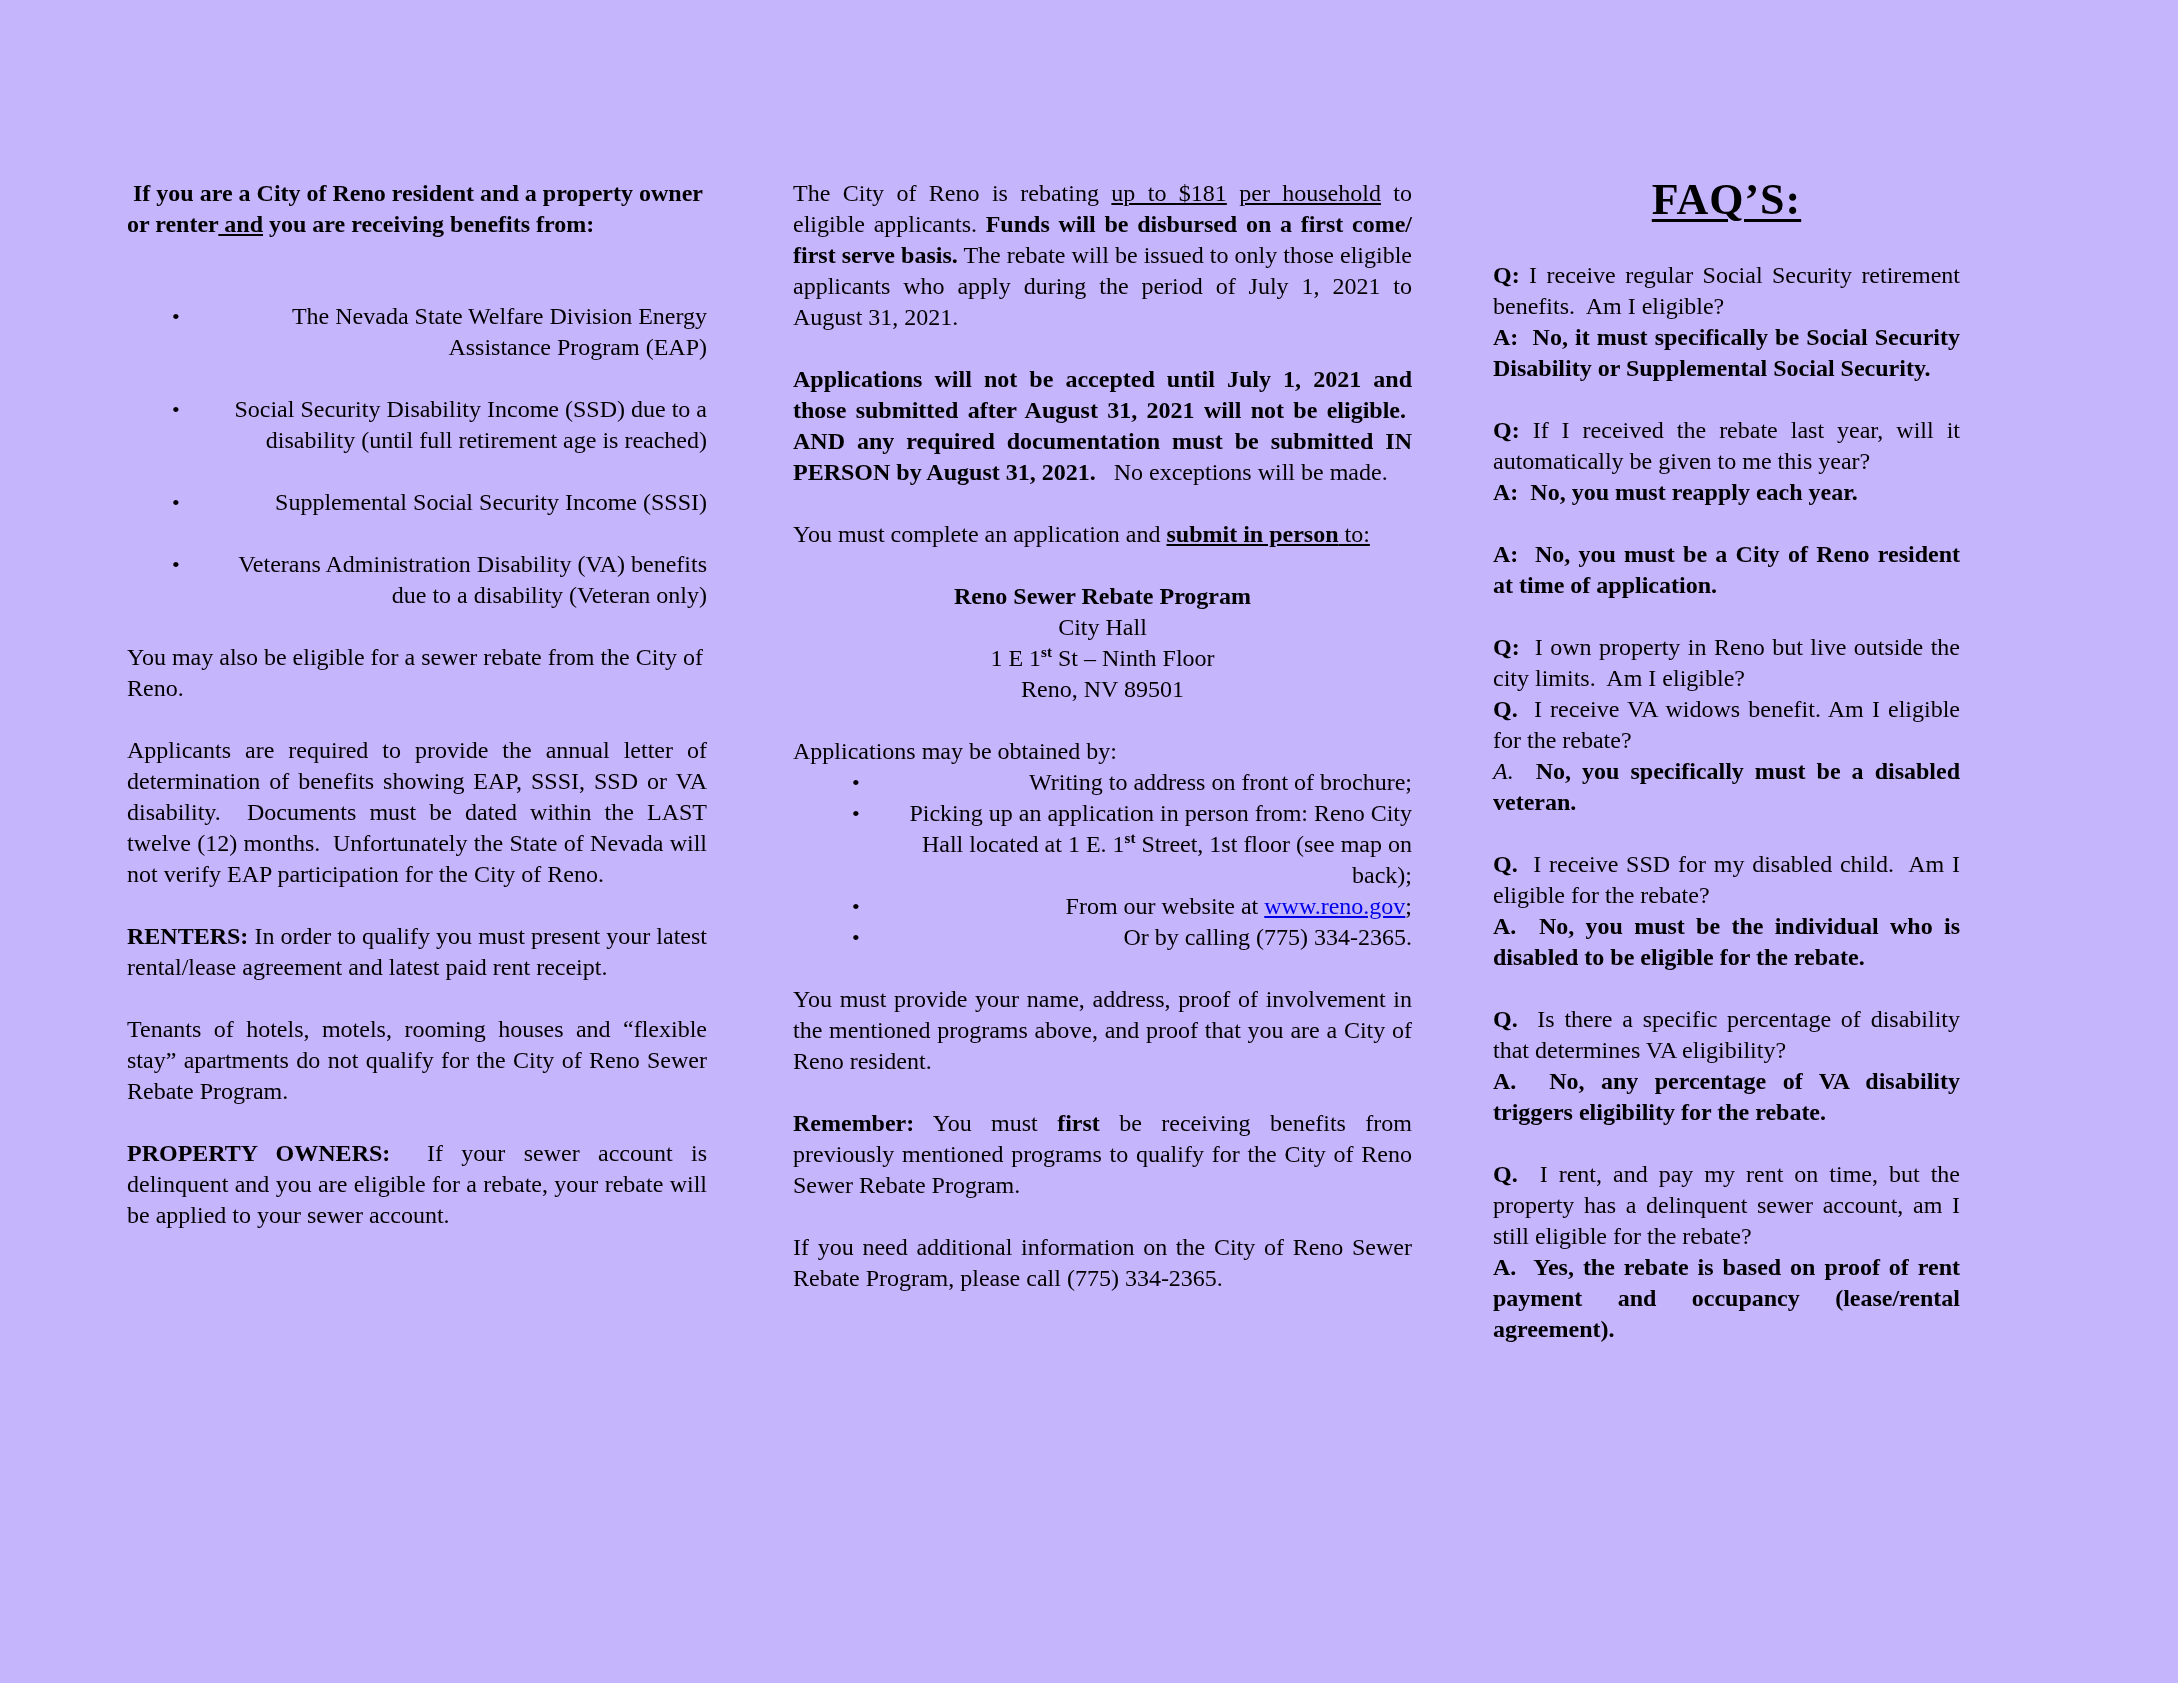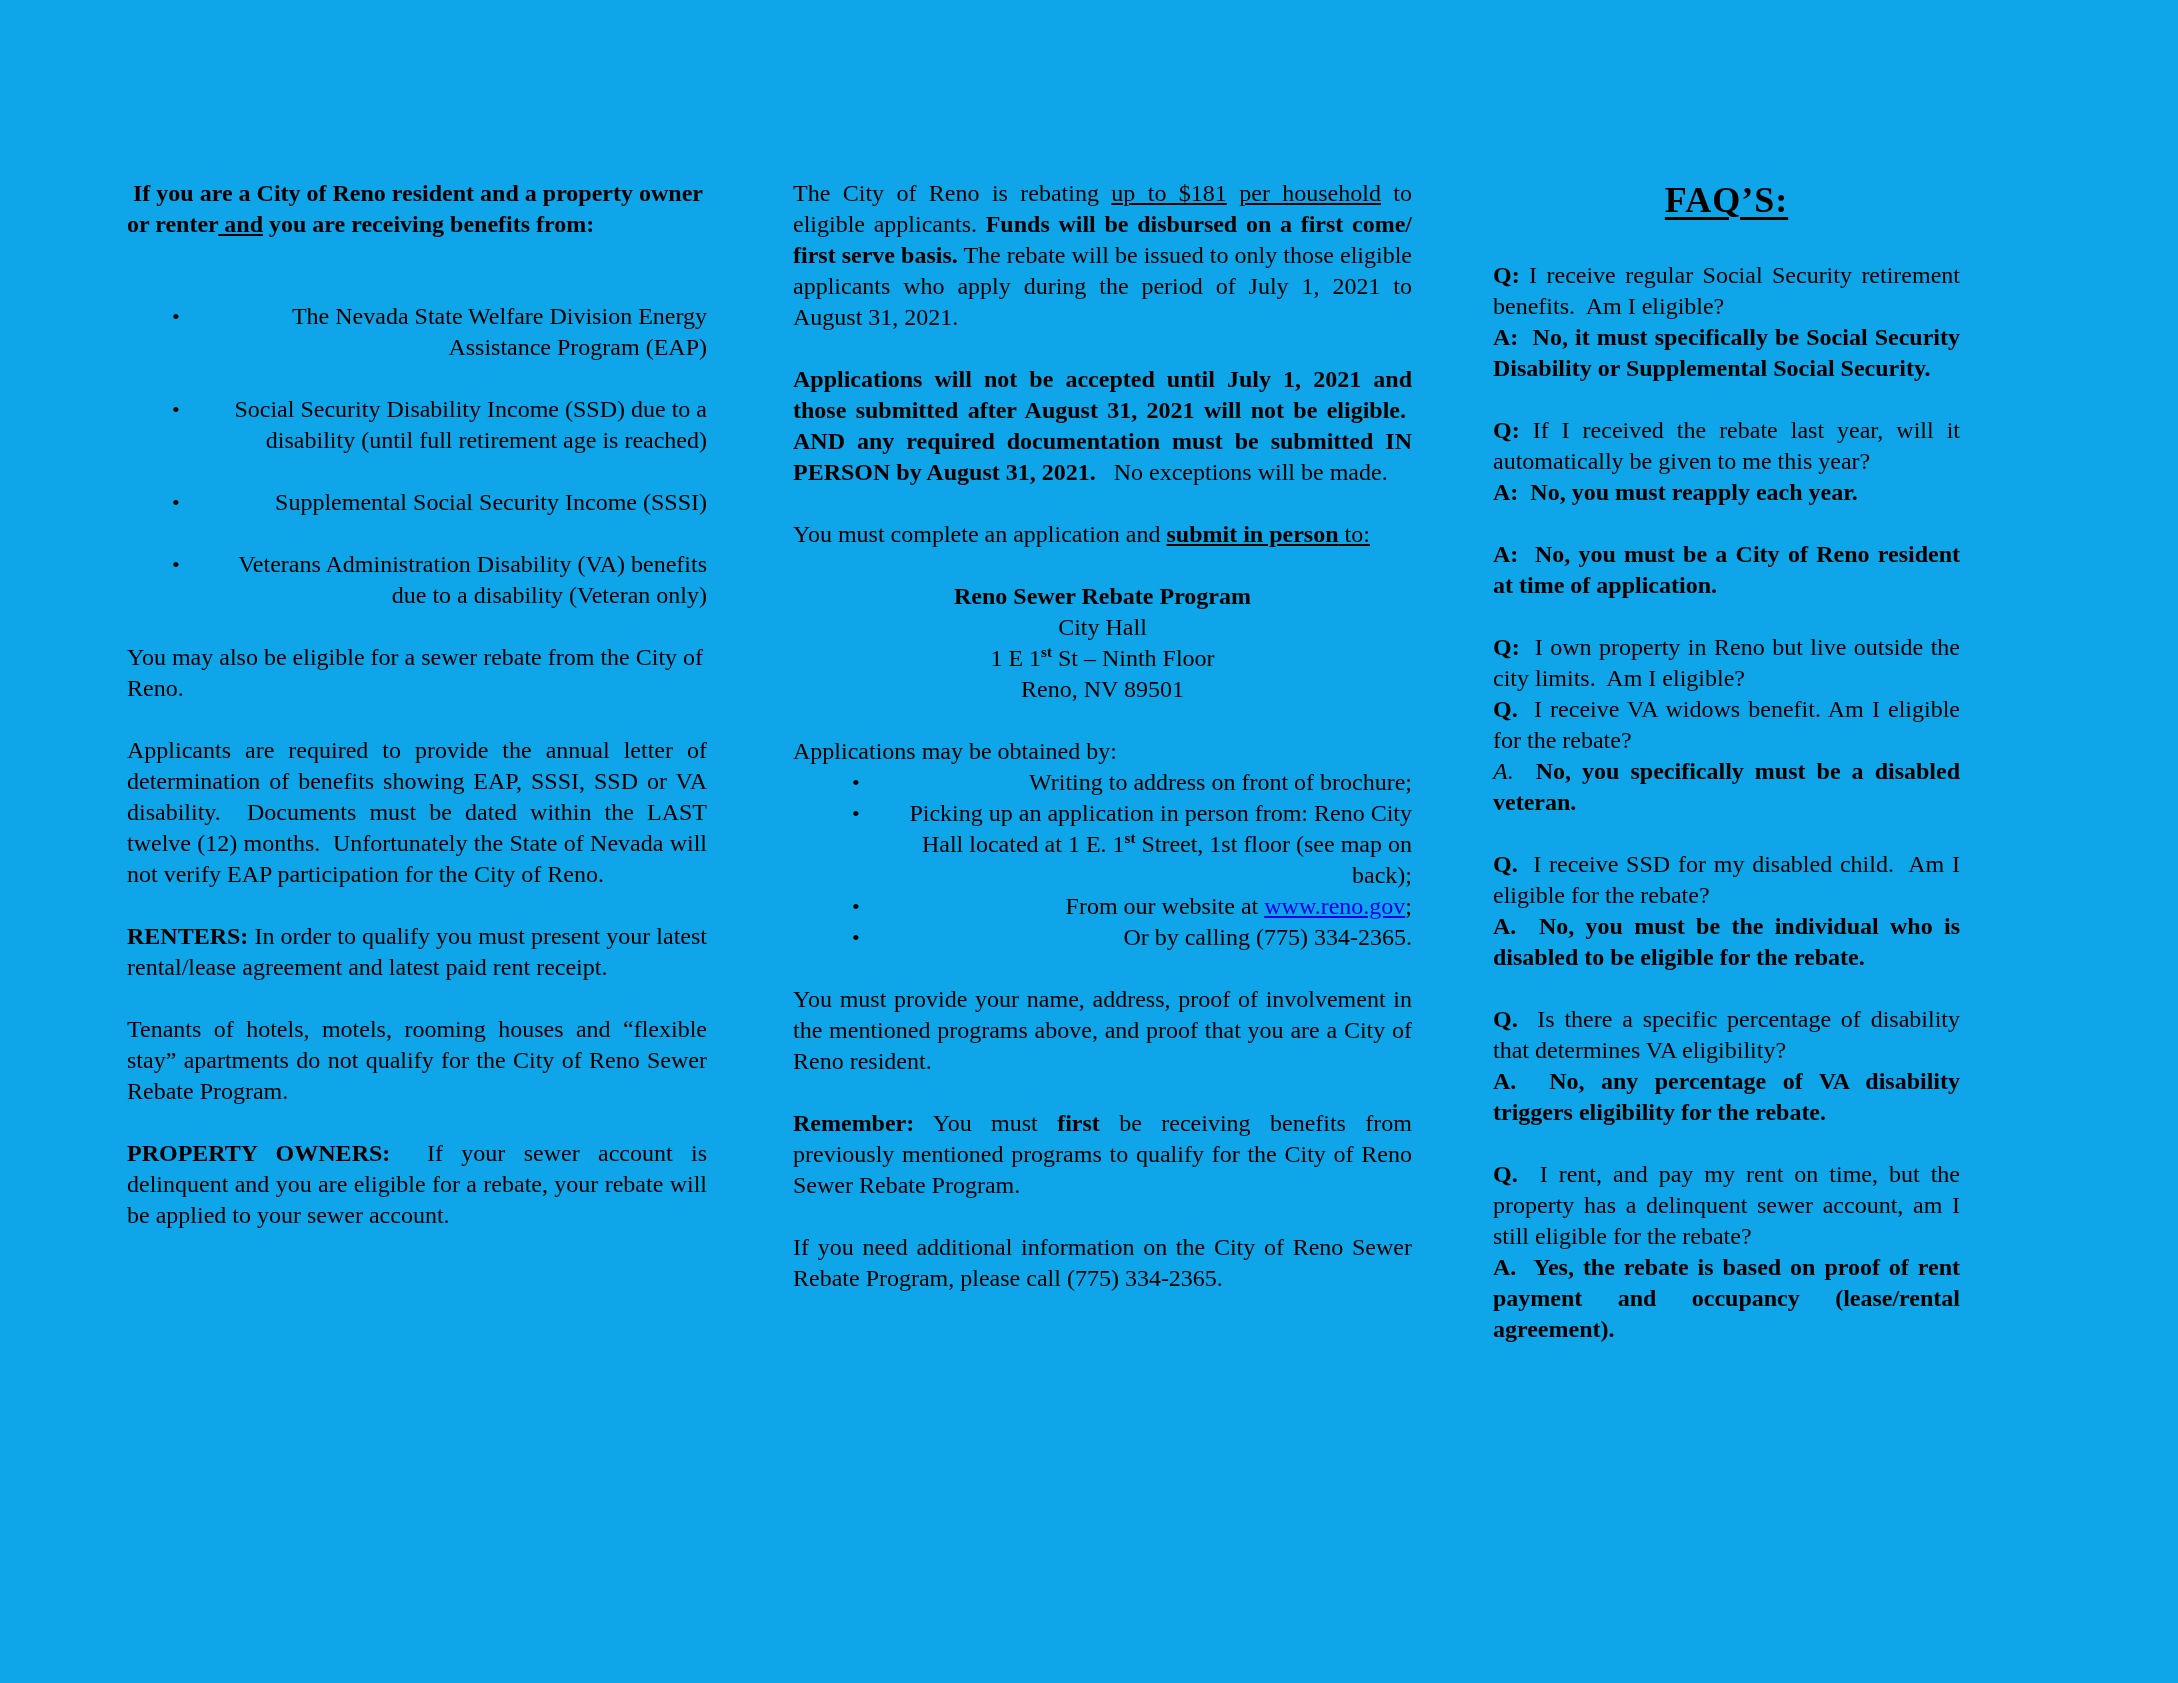--- a/index.html
+++ b/index.html
@@ -4,42 +4,42 @@
 <style>
   * { margin:0; padding:0; box-sizing:border-box; }
   html,body { width:2178px; height:1683px; background:#ffffff; overflow:hidden; }
   body {
     position:relative;
     font-family:"Liberation Serif","DejaVu Serif",serif;
     color:#000;
     font-size:24px;
     line-height:31px;
   }
-  .page { position:absolute; inset:0; background:#0ea5e9; }
+  .page { position:absolute; inset:0; background:#c4b5fd; }
   .col  { position:absolute; top:178px; }
   .col-left  { left:127px;  width:580px; }
   .col-mid   { left:793px;  width:619px; }
   .col-right { left:1493px; width:467px; }
 
   .block { margin-bottom:31px; }
   .block.nogap { margin-bottom:0; }
   .block.gap2  { margin-bottom:61px; }
 
   .justify { text-align:justify; }
   .left    { text-align:left; }
   .center  { text-align:center; }
 
   .b { font-weight:bold; }
   .i { font-style:italic; }
   .u { text-decoration:underline; }
   .sup { vertical-align:super; font-size:15px; line-height:0;font-weight:bold; }
 
   a.link { color:#0000e8; text-decoration:underline; cursor:pointer; }
 
-  .faq-heading { font-size:36px; line-height:44px; margin-bottom:38px; letter-spacing:1px; }
+  .faq-heading { font-size:44px; line-height:44px; margin-bottom:38px; letter-spacing:1px; }
   .faq-heading .u { text-decoration-thickness:3px; text-underline-offset:5px; }
 
   .bullet-item { display:flex; }
   .list-spaced .bullet-item { margin-bottom:31px; }
   .list-spaced .bullet-item:last-child { margin-bottom:0; }
   .list-tight  .bullet-item { margin-bottom:0; }
   .col-left .dot { margin-left:45px; width:37px; flex:0 0 37px; }
   .col-mid  .dot { margin-left:59px; width:34px; flex:0 0 34px; }
   .dot { font-size:22px; }
   .btext { flex:1; text-align:right; }

